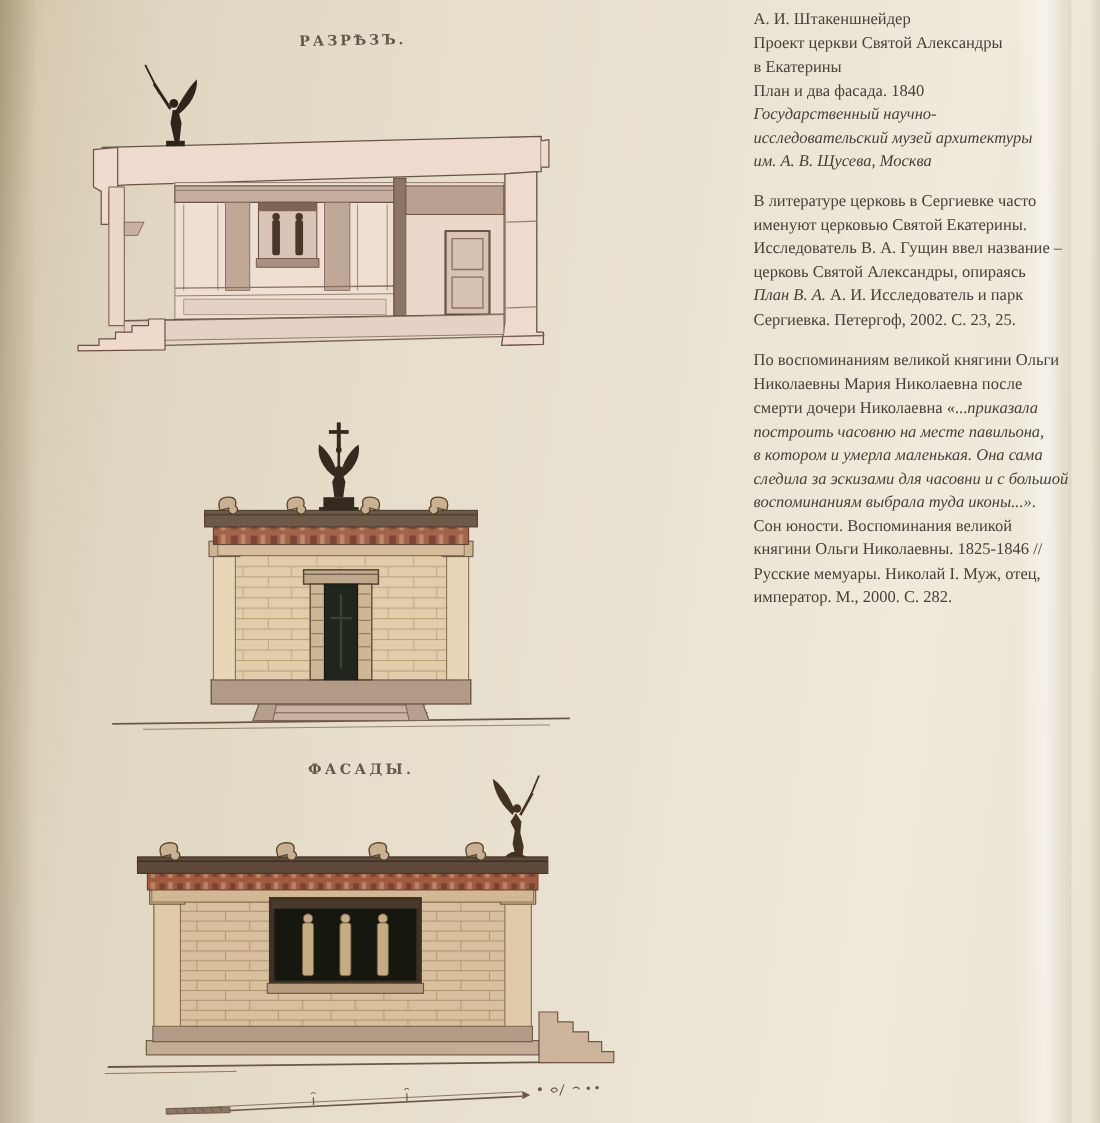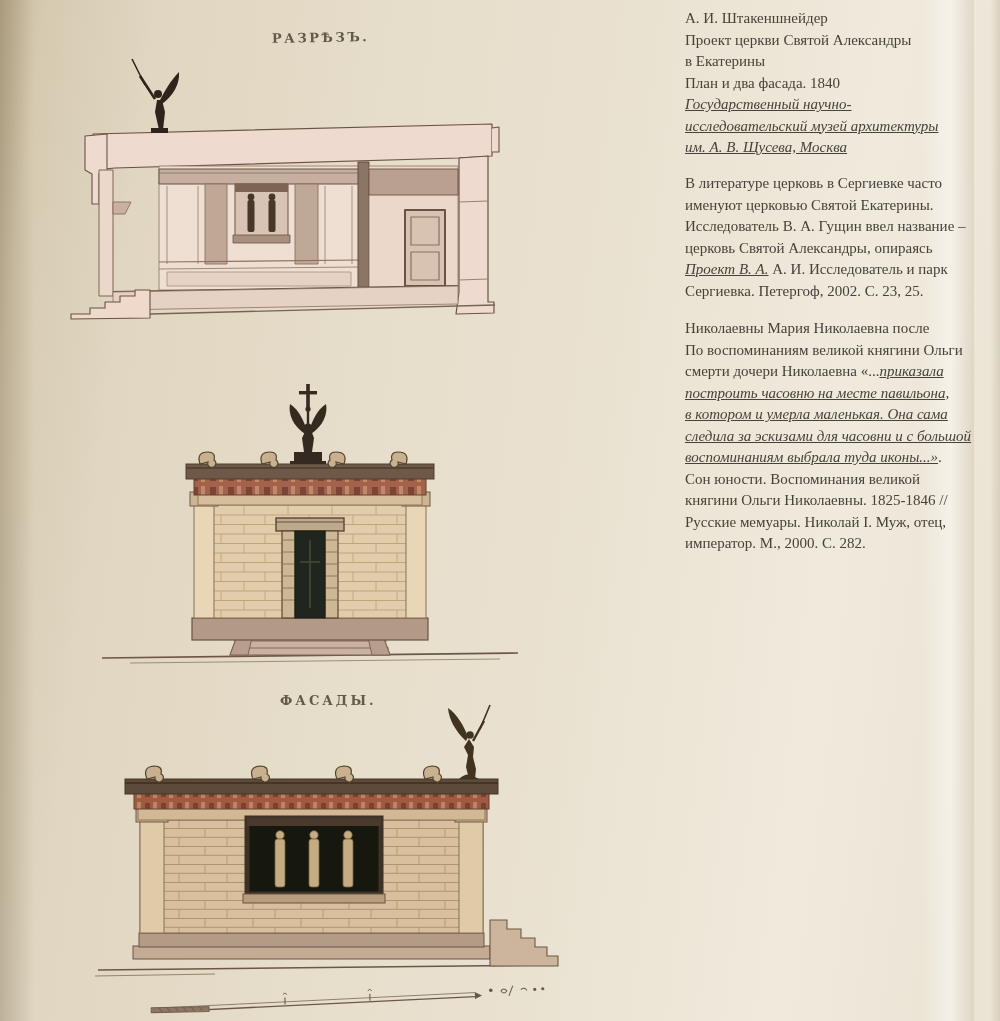--- a/index.html
+++ b/index.html
@@ -20,21 +20,21 @@
 
   .drawing{position:absolute;}
 
   .text-col{position:absolute;left:642px;top:8px;width:335px;color:#46413a;
     font-size:15px;line-height:21.5px;}
   .tblock{position:absolute;left:0;width:335px;}
   #caption{top:0;}
   #para1{top:165px;}
   #para2{top:310px;}
   .ln{white-space:nowrap;margin-left:43px;}
-  .it{font-style:italic;text-decoration:underline;}
+  .it{font-style:italic;}
 </style>
 </head>
 <body>
 
 <div class="page">
 
   <div class="shadow-left"></div>
   <div class="crease"></div>
   <div class="edge-right"></div>
 
@@ -302,27 +302,27 @@
       <div class="ln it">Государственный научно-</div>
       <div class="ln it">исследовательский музей архитектуры</div>
       <div class="ln it">им. А. В. Щусева, Москва</div>
     </div>
 
     <div id="para1" class="tblock">
       <div class="ln">В литературе церковь в Сергиевке часто</div>
       <div class="ln">именуют церковью Святой Екатерины.</div>
       <div class="ln">Исследователь В. А. Гущин ввел название –</div>
       <div class="ln">церковь Святой Александры, опираясь</div>
-      <div class="ln"><span class="it">Проект В. А.</span><span> А. И. Исследователь и парк</span></div>
+      <div class="ln"><span class="it">План В. А.</span><span> А. И. Исследователь и парк</span></div>
       <div class="ln">Сергиевка. Петергоф, 2002. С. 23, 25.</div>
     </div>
 
     <div id="para2" class="tblock">
+      <div class="ln">По воспоминаниям великой княгини Ольги</div>
       <div class="ln">Николаевны Мария Николаевна после</div>
-      <div class="ln">По воспоминаниям великой княгини Ольги</div>
       <div class="ln"><span>смерти дочери Николаевна «...</span><span class="it">приказала</span></div>
       <div class="ln it">построить часовню на месте павильона,</div>
       <div class="ln it">в котором и умерла маленькая. Она сама</div>
       <div class="ln it">следила за эскизами для часовни и с большой</div>
       <div class="ln"><span class="it">воспоминаниям выбрала туда иконы...»</span><span>.</span></div>
       <div class="ln">Сон юности. Воспоминания великой</div>
       <div class="ln">княгини Ольги Николаевны. 1825-1846 //</div>
       <div class="ln">Русские мемуары. Николай I. Муж, отец,</div>
       <div class="ln">император. М., 2000. С. 282.</div>
     </div>

